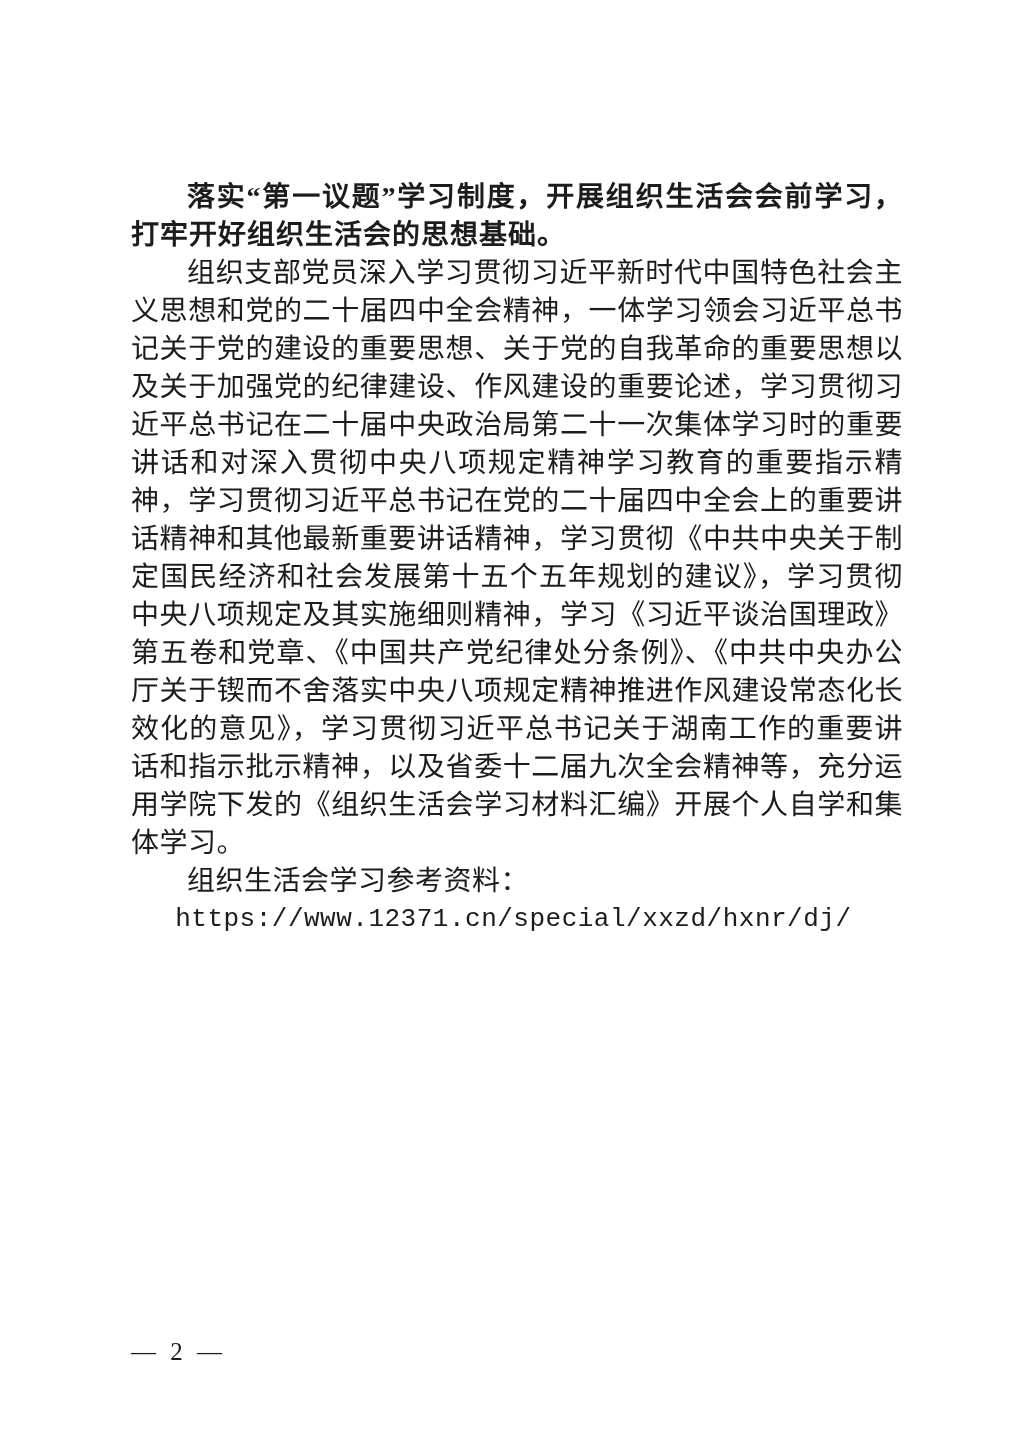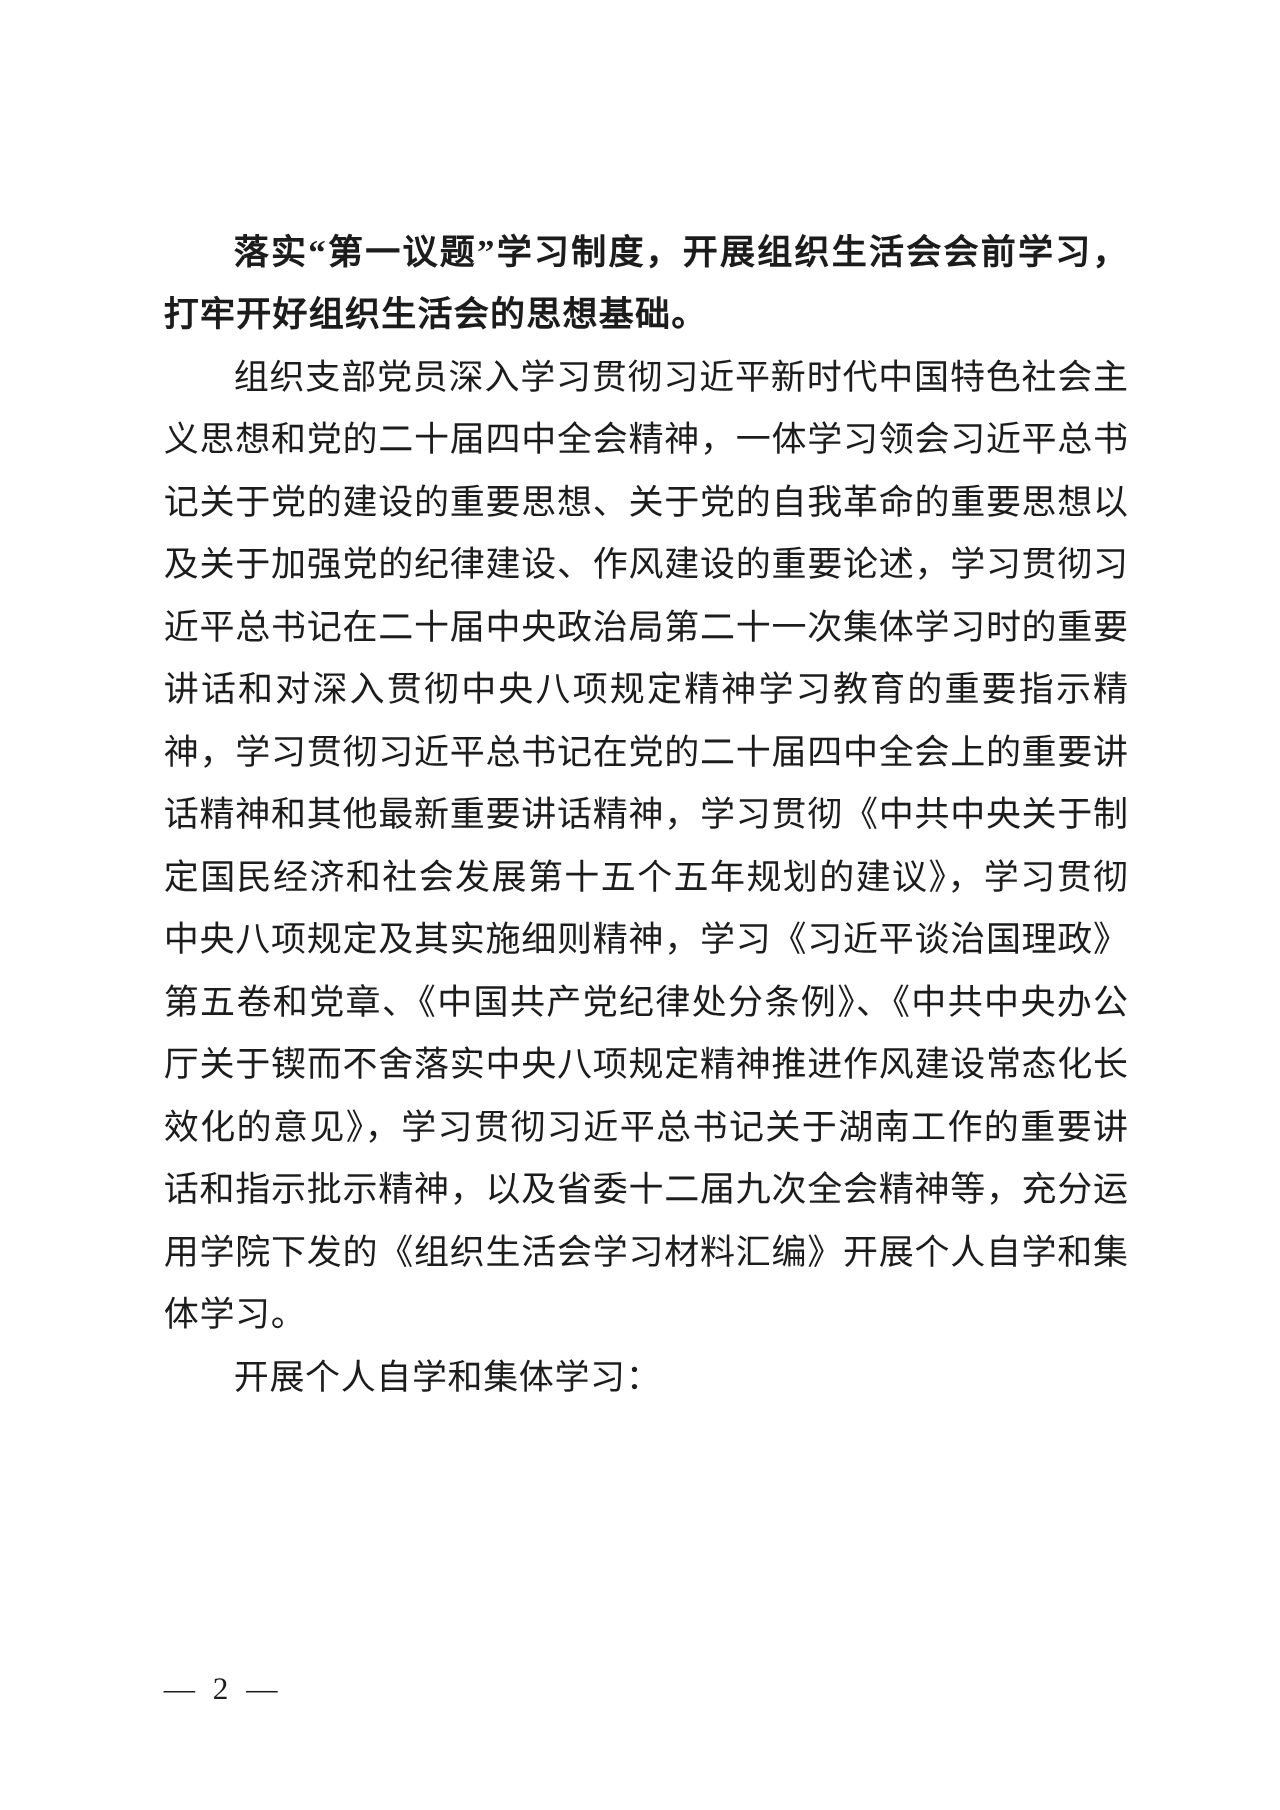--- a/index.html
+++ b/index.html
@@ -19,21 +19,21 @@
   }
   .content {
     position: absolute;
     left: 131px;
     top: 178px;
     width: 772px;
   }
   .para {
     margin: 0;
     font-size: 28px;
-    line-height: 50px;
+    line-height: 38px;
     text-indent: 2em;
     text-align: justify;
     text-justify: inter-ideograph;
     letter-spacing: 0.5px;
     word-break: break-all;
   }
   .para.heading {
     font-weight: bold;
     letter-spacing: 1px;
   }
@@ -55,16 +55,17 @@
     font-family: "Liberation Serif", "DejaVu Serif", serif;
   }
 </style>
 </head>
 <body>
 
 <div class="page">
   <div class="content">
     <p class="para heading">落实“第一议题”学习制度，开展组织生活会会前学习，打牢开好组织生活会的思想基础。</p>
     <p class="para">组织支部党员深入学习贯彻习近平新时代中国特色社会主义思想和党的二十届四中全会精神，一体学习领会习近平总书记关于党的建设的重要思想、关于党的自我革命的重要思想以及关于加强党的纪律建设、作风建设的重要论述，学习贯彻习近平总书记在二十届中央政治局第二十一次集体学习时的重要讲话和对深入贯彻中央八项规定精神学习教育的重要指示精神，学习贯彻习近平总书记在党的二十届四中全会上的重要讲话精神和其他最新重要讲话精神，学习贯彻《中共中央关于制定国民经济和社会发展第十五个五年规划的建议》，学习贯彻中央八项规定及其实施细则精神，学习《习近平谈治国理政》第五卷和党章、《中国共产党纪律处分条例》、《中共中央办公厅关于锲而不舍落实中央八项规定精神推进作风建设常态化长效化的意见》，学习贯彻习近平总书记关于湖南工作的重要讲话和指示批示精神，以及省委十二届九次全会精神等，充分运用学院下发的《组织生活会学习材料汇编》开展个人自学和集体学习。</p>
-    <p class="para">开展个人自学和集体学习：</p>
+    <p class="para">组织生活会学习参考资料：</p>
+    <p class="para url-line">https://www.12371.cn/special/xxzd/hxnr/dj/</p>
   </div>
   <div class="footer-pagenum">— 2 —</div>
 </div>
 
 </body></html>

